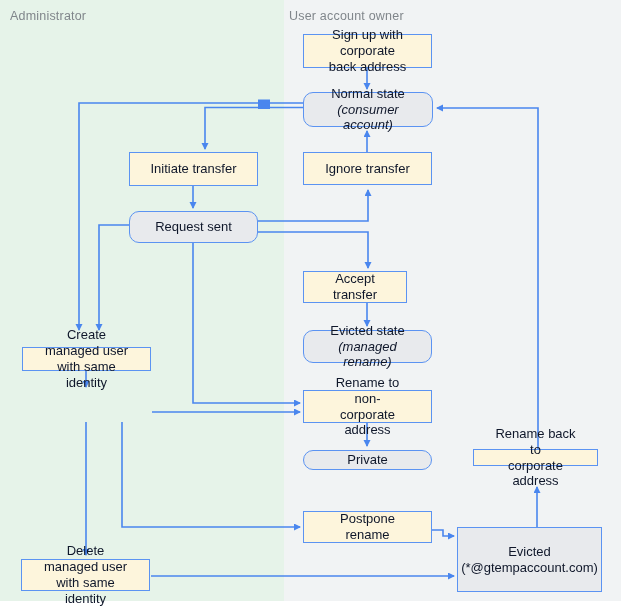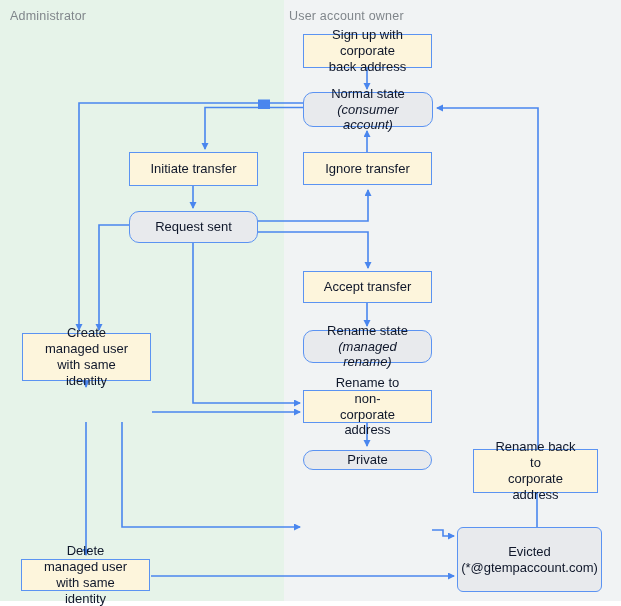--- a/index.html
+++ b/index.html
@@ -19,21 +19,21 @@
   .lane-title.owner{left:289px;}
   svg.wires{position:absolute;left:0;top:0;pointer-events:none;}
   .node{
     position:absolute;box-sizing:border-box;
     display:flex;flex-direction:column;align-items:center;justify-content:center;
     text-align:center;font-size:13px;line-height:1.22;color:#0f172a;
     padding:2px 17px;
   }
   .action{background:#fdf5dc;border:1.5px solid #5b93f2;}
   .state{background:#e8eaed;border:1.5px solid #5b93f2;border-radius:10px;}
-  .state.big{border-radius:6px;}
+  .state.big{border-radius:0;}
   .italic{font-style:italic;}
 </style>
 </head>
 <body>
 
 <div id="stage">
 
   <div class="lane lane-left"></div>
   <div class="lane lane-right"></div>
 
@@ -85,49 +85,52 @@
   </div>
 
   <div class="node action" style="left:303px;top:152px;width:129px;height:33px">
     <div>Ignore transfer</div>
   </div>
 
   <div class="node state" style="left:129px;top:211px;width:129px;height:32px">
     <div>Request sent</div>
   </div>
 
-  <div class="node action" style="left:303px;top:271px;width:129px;height:32px">
+  <div class="node action" style="left:303px;top:271px;width:104px;height:32px">
     <div>Accept transfer</div>
   </div>
 
   <div class="node state" style="left:303px;top:330px;width:129px;height:33px">
-    <div>Rename state</div>
+    <div>Evicted state</div>
     <div class="italic">(managed rename)</div>
   </div>
 
-  <div class="node action" style="left:22px;top:333px;width:129px;height:48px">
+  <div class="node action" style="left:22px;top:347px;width:129px;height:24px">
     <div>Create managed user</div>
     <div>with same identity</div>
   </div>
 
 
   <div class="node action" style="left:303px;top:390px;width:129px;height:33px">
     <div>Rename to non-</div>
     <div>corporate address</div>
   </div>
 
   <div class="node state" style="left:303px;top:450px;width:129px;height:20px">
     <div>Private</div>
   </div>
 
-  <div class="node action" style="left:473px;top:449px;width:125px;height:44px">
+  <div class="node action" style="left:473px;top:449px;width:125px;height:17px">
     <div>Rename back to</div>
     <div>corporate address</div>
   </div>
 
+  <div class="node action" style="left:303px;top:511px;width:129px;height:32px">
+    <div>Postpone rename</div>
+  </div>
 
   <div class="node state big" style="left:457px;top:527px;width:145px;height:65px">
     <div>Evicted</div>
     <div>(*@gtempaccount.com)</div>
   </div>
 
   <div class="node action" style="left:21px;top:559px;width:129px;height:32px">
     <div>Delete managed user</div>
     <div>with same identity</div>
   </div>

